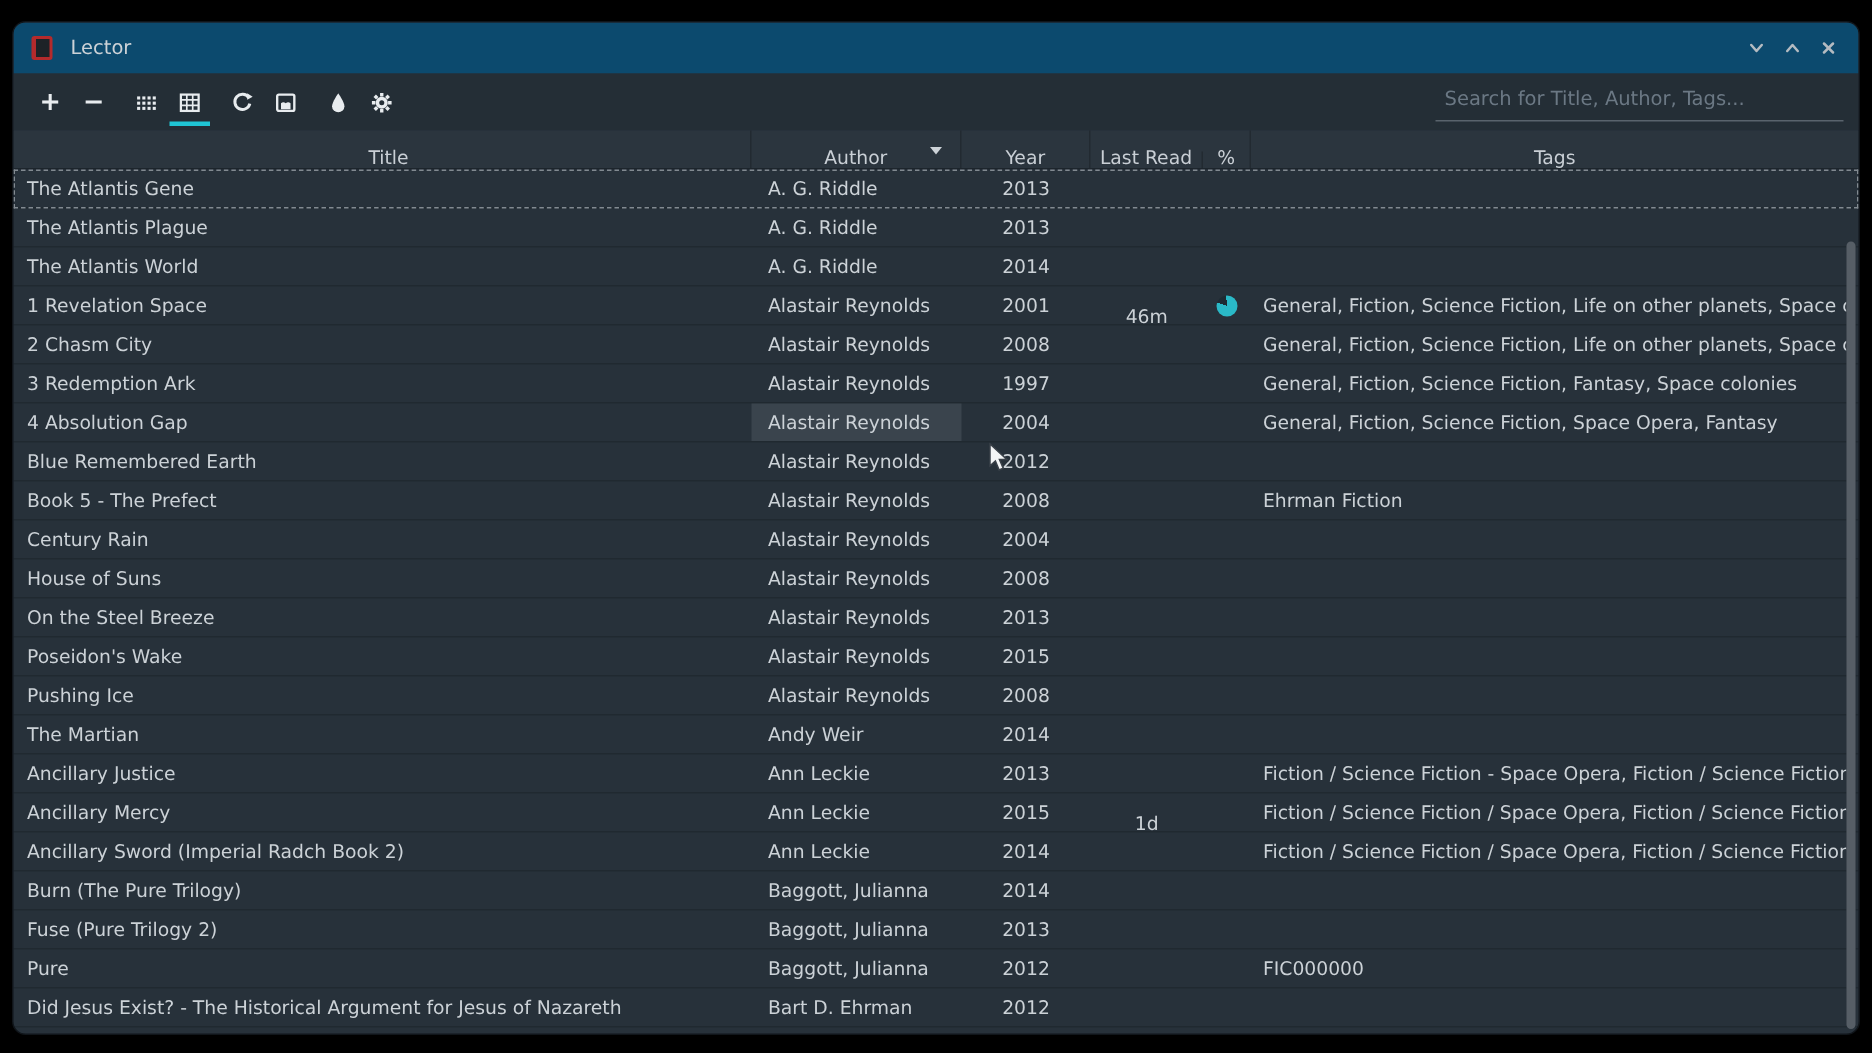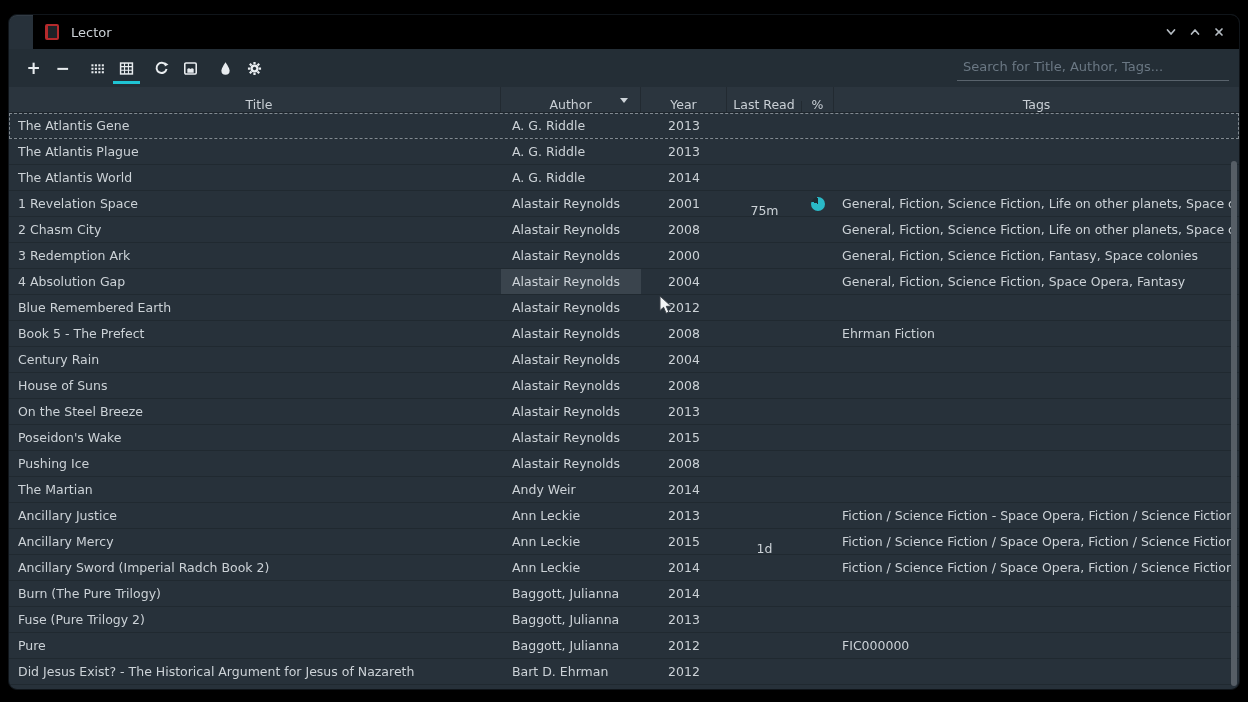--- a/index.html
+++ b/index.html
@@ -4,21 +4,21 @@
 <style>
   html,body{margin:0;padding:0;background:#000;width:1248px;height:702px;overflow:hidden;
     font-family:"DejaVu Sans","Liberation Sans",sans-serif;}
   *{box-sizing:border-box;}
 
   .window{position:absolute;left:8px;top:14px;width:1232px;height:676px;
     background:#27313a;border:1px solid #10151a;border-radius:9px;overflow:hidden;
     box-shadow:0 0 0 1px #000, inset 0 1px 0 rgba(255,255,255,.05);}
 
   
-  .titlebar{height:34px;background:#000000;display:flex;align-items:center;padding:0 12px;position:relative;margin-left:24px;}
+  .titlebar{height:34px;background:#0c4a6e;display:flex;align-items:center;padding:0 12px;position:relative;}
   .logo{width:14px;height:16px;background:#1d2227;border:2px solid #b42a2c;border-left-width:3px;border-radius:2px;margin-right:12px;flex:0 0 auto;}
   .app-title{color:#ccd2d7;font-size:13px;}
   .win-controls{position:absolute;right:10px;top:0;height:34px;display:flex;align-items:center;gap:4px;}
   .winbtn{width:20px;height:20px;display:flex;align-items:center;justify-content:center;cursor:default;}
   .winbtn svg{stroke:#b4bbc1;stroke-width:1.7;fill:none;stroke-linecap:round;stroke-linejoin:round;}
 
   
   .toolbar{height:38px;background:#242e36;display:flex;align-items:center;padding:0 10px;position:relative;}
   .tb-group{display:flex;margin-right:6px;}
   .tbbtn{width:29px;height:32px;display:flex;align-items:center;justify-content:center;position:relative;color:#e8ecef;font-size:17px;font-weight:bold;}
@@ -217,40 +217,40 @@
     <div class="td c-lastread"></div>
     <div class="td c-pct">
       
     </div>
     <div class="td c-tags"></div>
   </div>
         <div class="tr">
     <div class="td c-title">1 Revelation Space</div>
     <div class="td c-author">Alastair Reynolds</div>
     <div class="td c-year">2001</div>
-    <div class="td c-lastread">75m</div>
+    <div class="td c-lastread">46m</div>
     <div class="td c-pct">
       <span class="pie visible" style="background: conic-gradient(rgb(42, 185, 199) 0deg, rgb(42, 185, 199) 290.2deg, rgb(30, 43, 51) 290.2deg, rgb(30, 43, 51) 355deg, rgb(42, 185, 199) 355deg, rgb(42, 185, 199) 360deg);"></span>
     </div>
     <div class="td c-tags">General, Fiction, Science Fiction, Life on other planets, Space colonies</div>
   </div>
         <div class="tr">
     <div class="td c-title">2 Chasm City</div>
     <div class="td c-author">Alastair Reynolds</div>
     <div class="td c-year">2008</div>
     <div class="td c-lastread"></div>
     <div class="td c-pct">
       
     </div>
     <div class="td c-tags">General, Fiction, Science Fiction, Life on other planets, Space colonies</div>
   </div>
         <div class="tr">
     <div class="td c-title">3 Redemption Ark</div>
     <div class="td c-author">Alastair Reynolds</div>
-    <div class="td c-year">2000</div>
+    <div class="td c-year">1997</div>
     <div class="td c-lastread"></div>
     <div class="td c-pct">
       
     </div>
     <div class="td c-tags">General, Fiction, Science Fiction, Fantasy, Space colonies</div>
   </div>
         <div class="tr">
     <div class="td c-title">4 Absolution Gap</div>
     <div class="td c-author cell-highlight">Alastair Reynolds</div>
     <div class="td c-year">2004</div>

